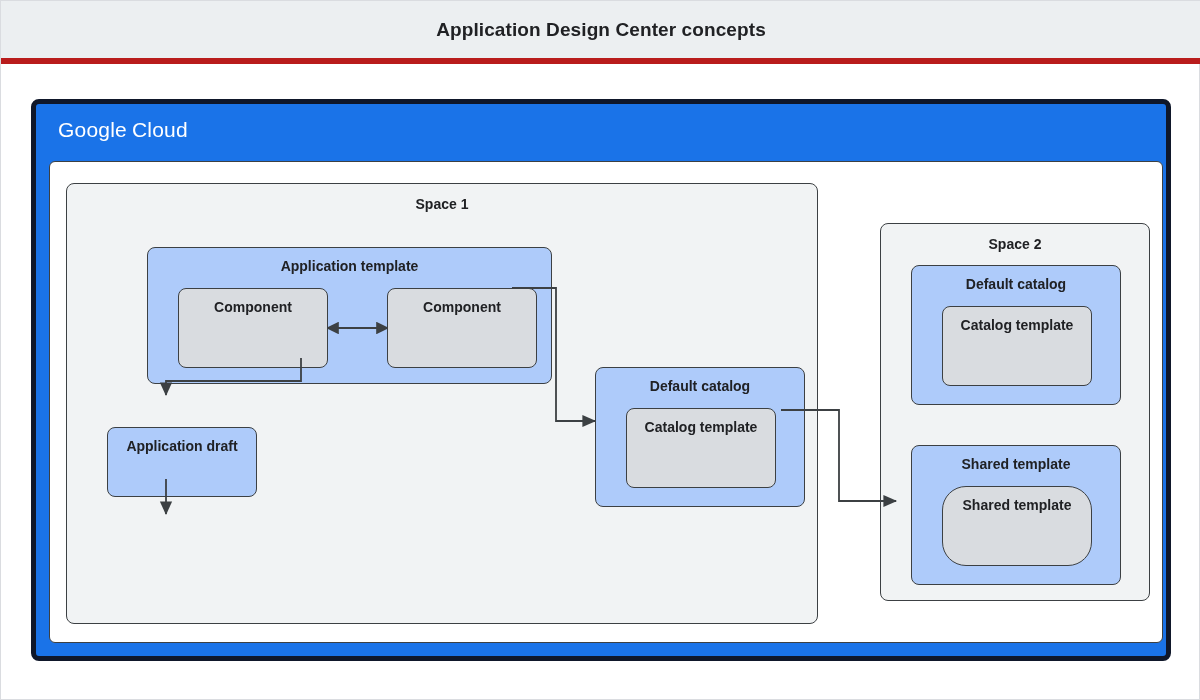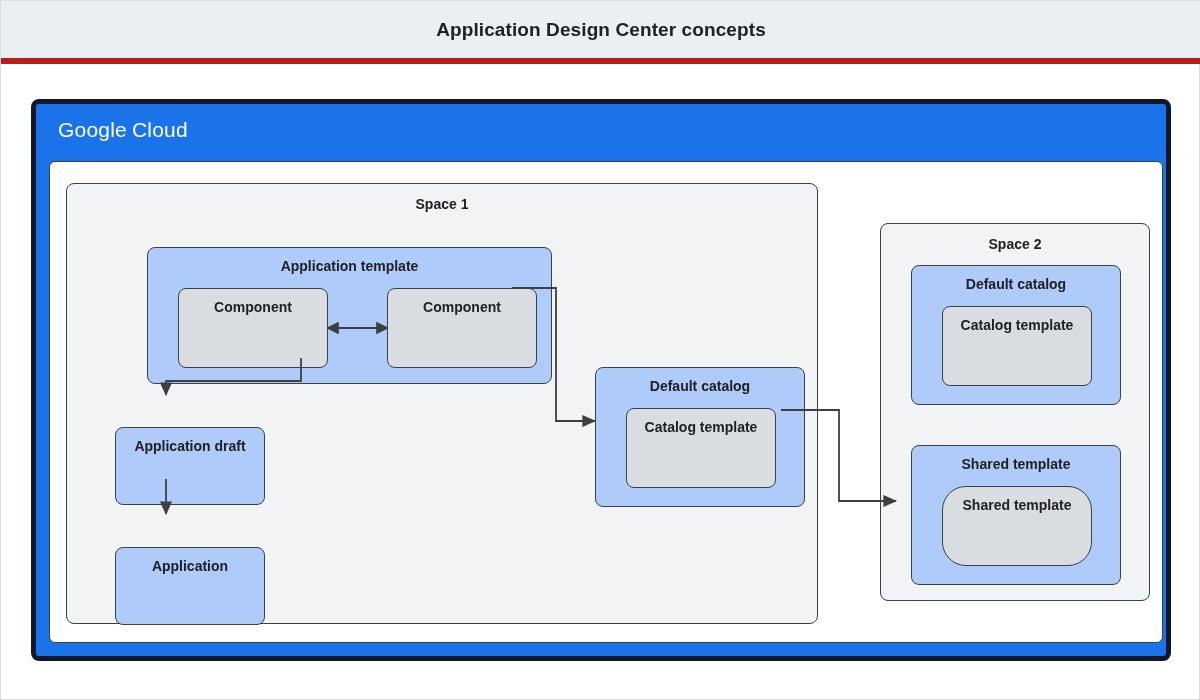--- a/index.html
+++ b/index.html
@@ -150,27 +150,24 @@
                 <path d="M7,0 L7,7 L0,3.5 z" fill="#3c4043"></path>
               </marker>
               <marker id="ar-r" markerWidth="7" markerHeight="7" refX="1" refY="3.5" orient="auto">
                 <path d="M0,0 L0,7 L7,3.5 z" fill="#3c4043"></path>
               </marker>
             </defs>
             <line x1="9" y1="12" x2="50" y2="12" stroke="#3c4043" stroke-width="1.8" marker-start="url(#ar-l)" marker-end="url(#ar-r)"></line>
           </svg>
         </div>
 
-        <div class="blue-box" style="left:48px; top:243px; width:150px; height:78px;padding-left:20px;">
+        <div class="blue-box" style="left:40px; top:243px; width:150px; height:70px;padding-left:20px;">
           <div class="box-title">Application draft</div>
         </div>
 
-        <div class="blue-box" style="left:48px; top:363px; width:150px; height:78px;">
-          <div class="box-title">Application</div>
-        </div>
 
         <div class="blue-box" style="left:528px; top:183px; width:210px; height:140px;">
           <div class="box-title">Default catalog</div>
           <div class="gray-box" style="left:30px; top:40px; width:150px; height:80px;">
             <div class="box-title">Catalog template</div>
           </div>
         </div>
       </div>
 
       <div class="space" style="left:830px; top:61px; width:270px; height:378px;">

